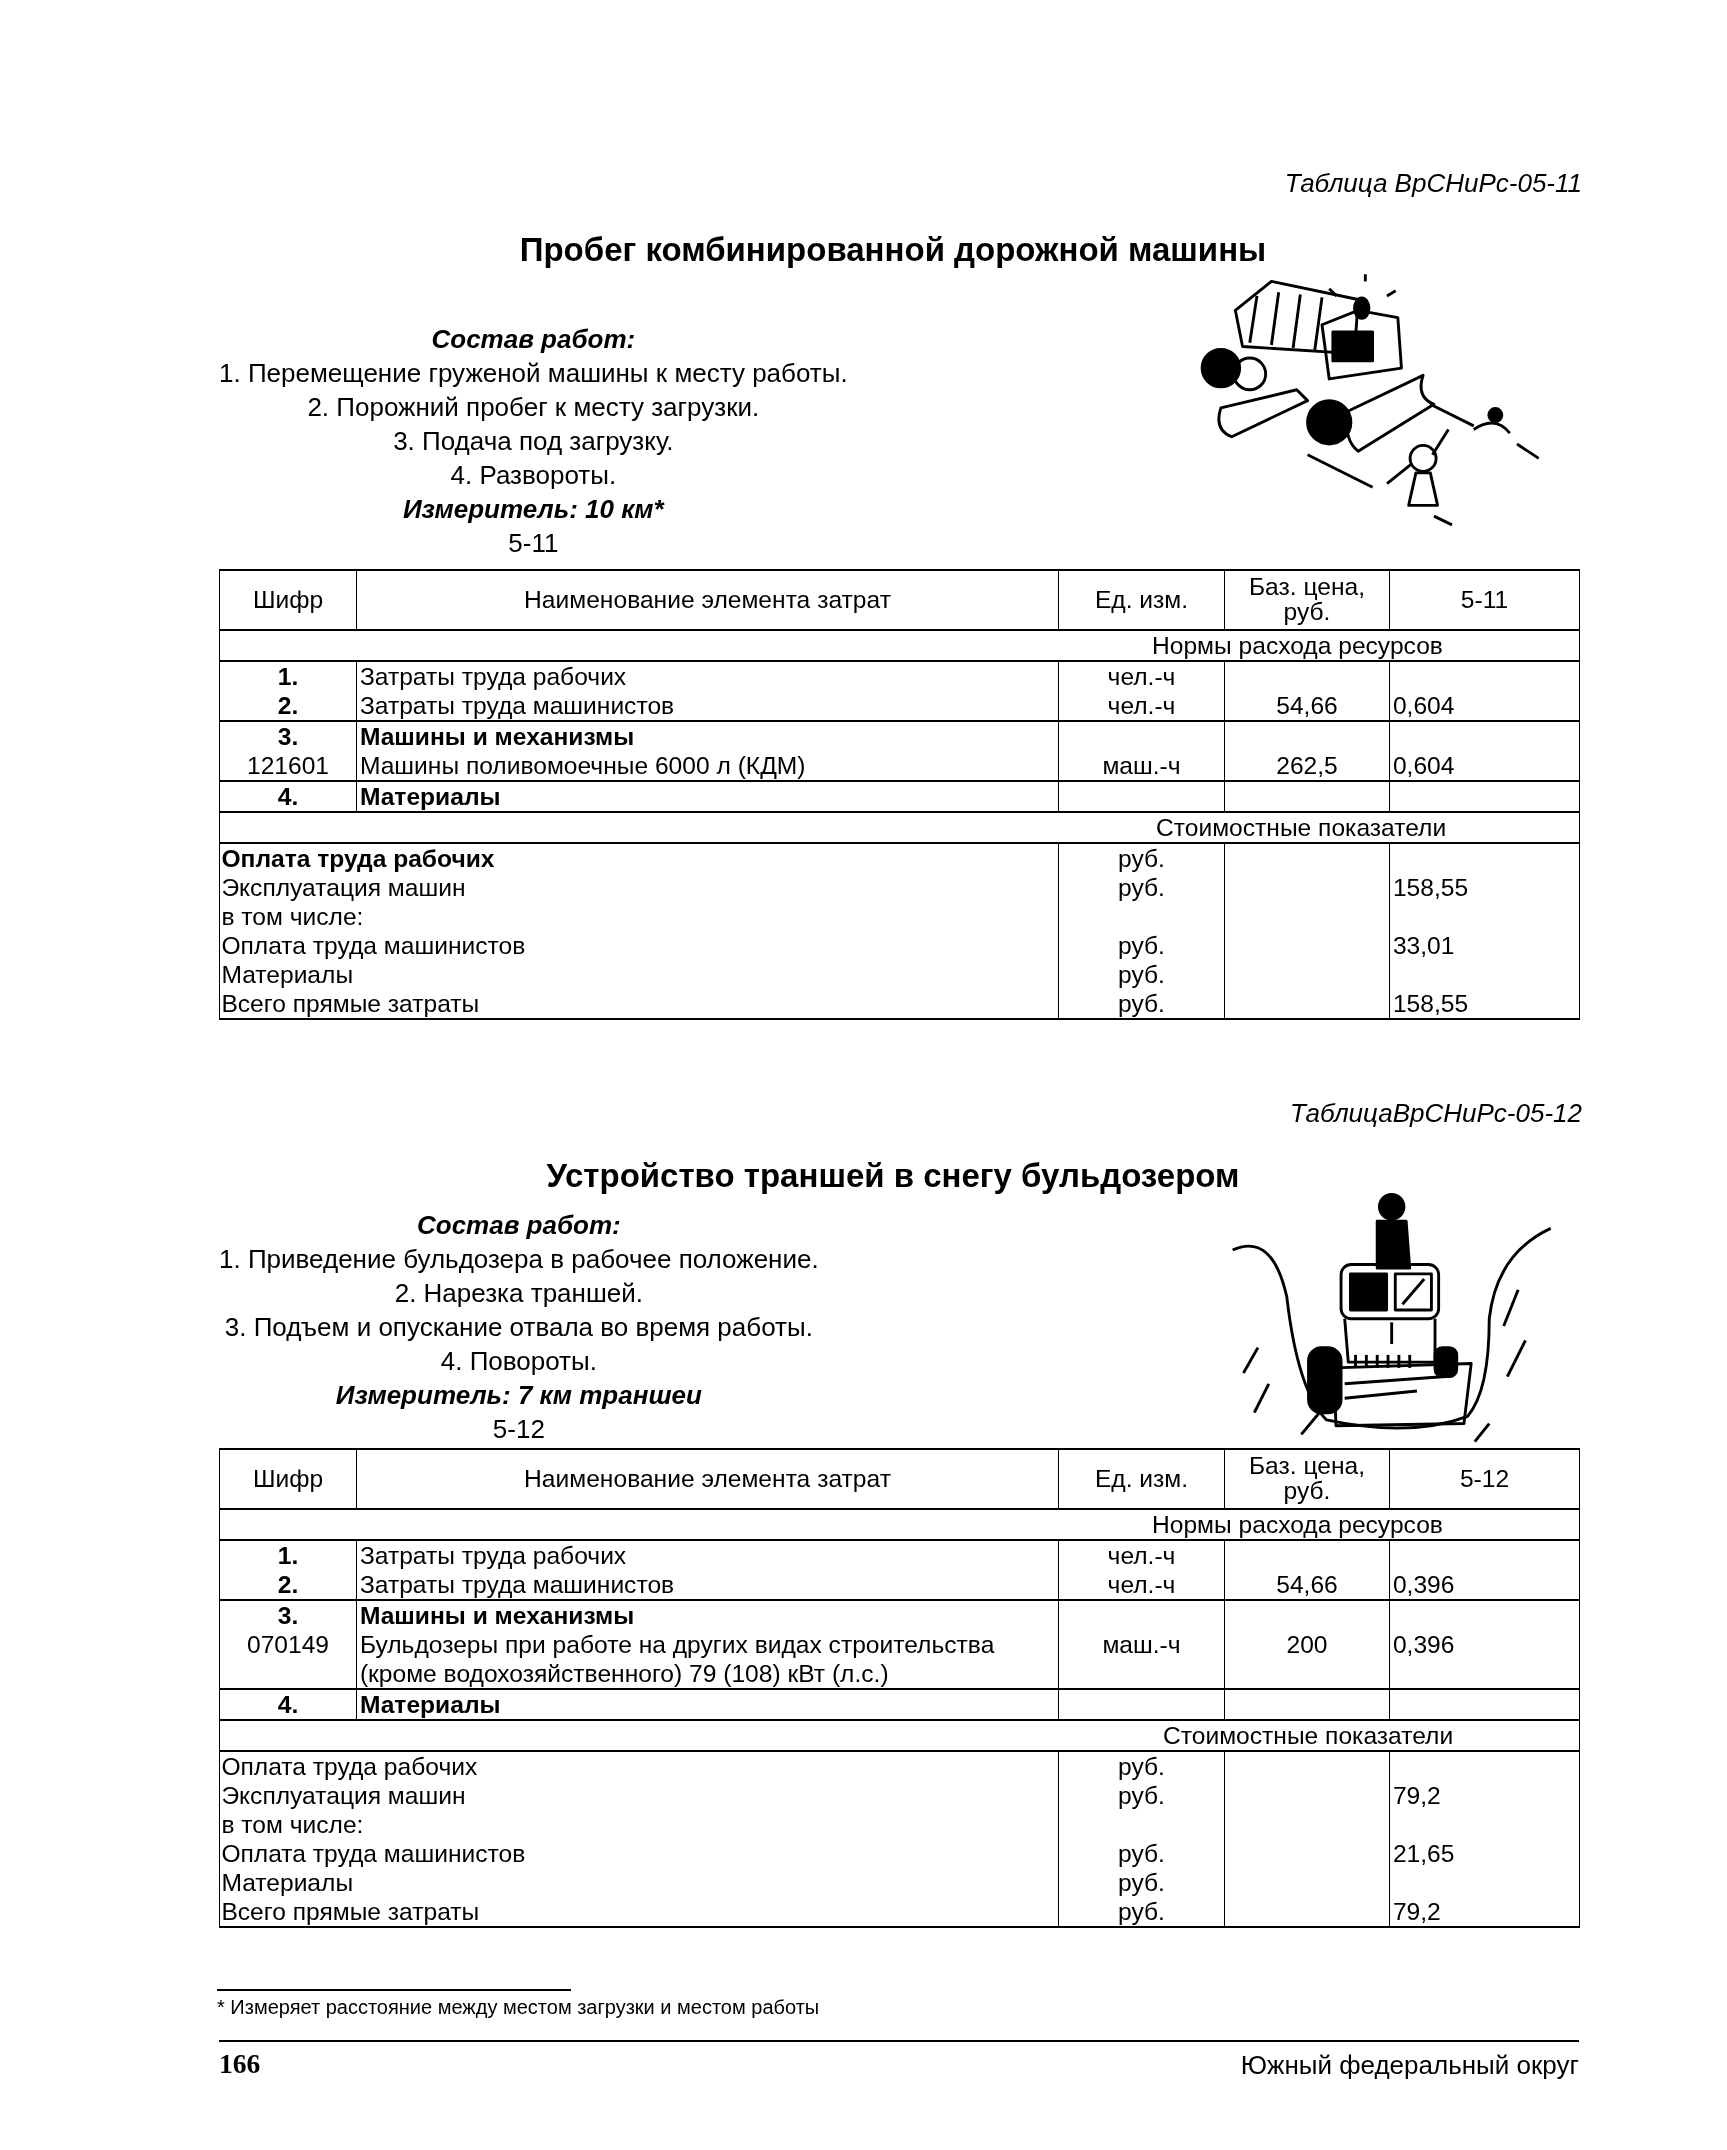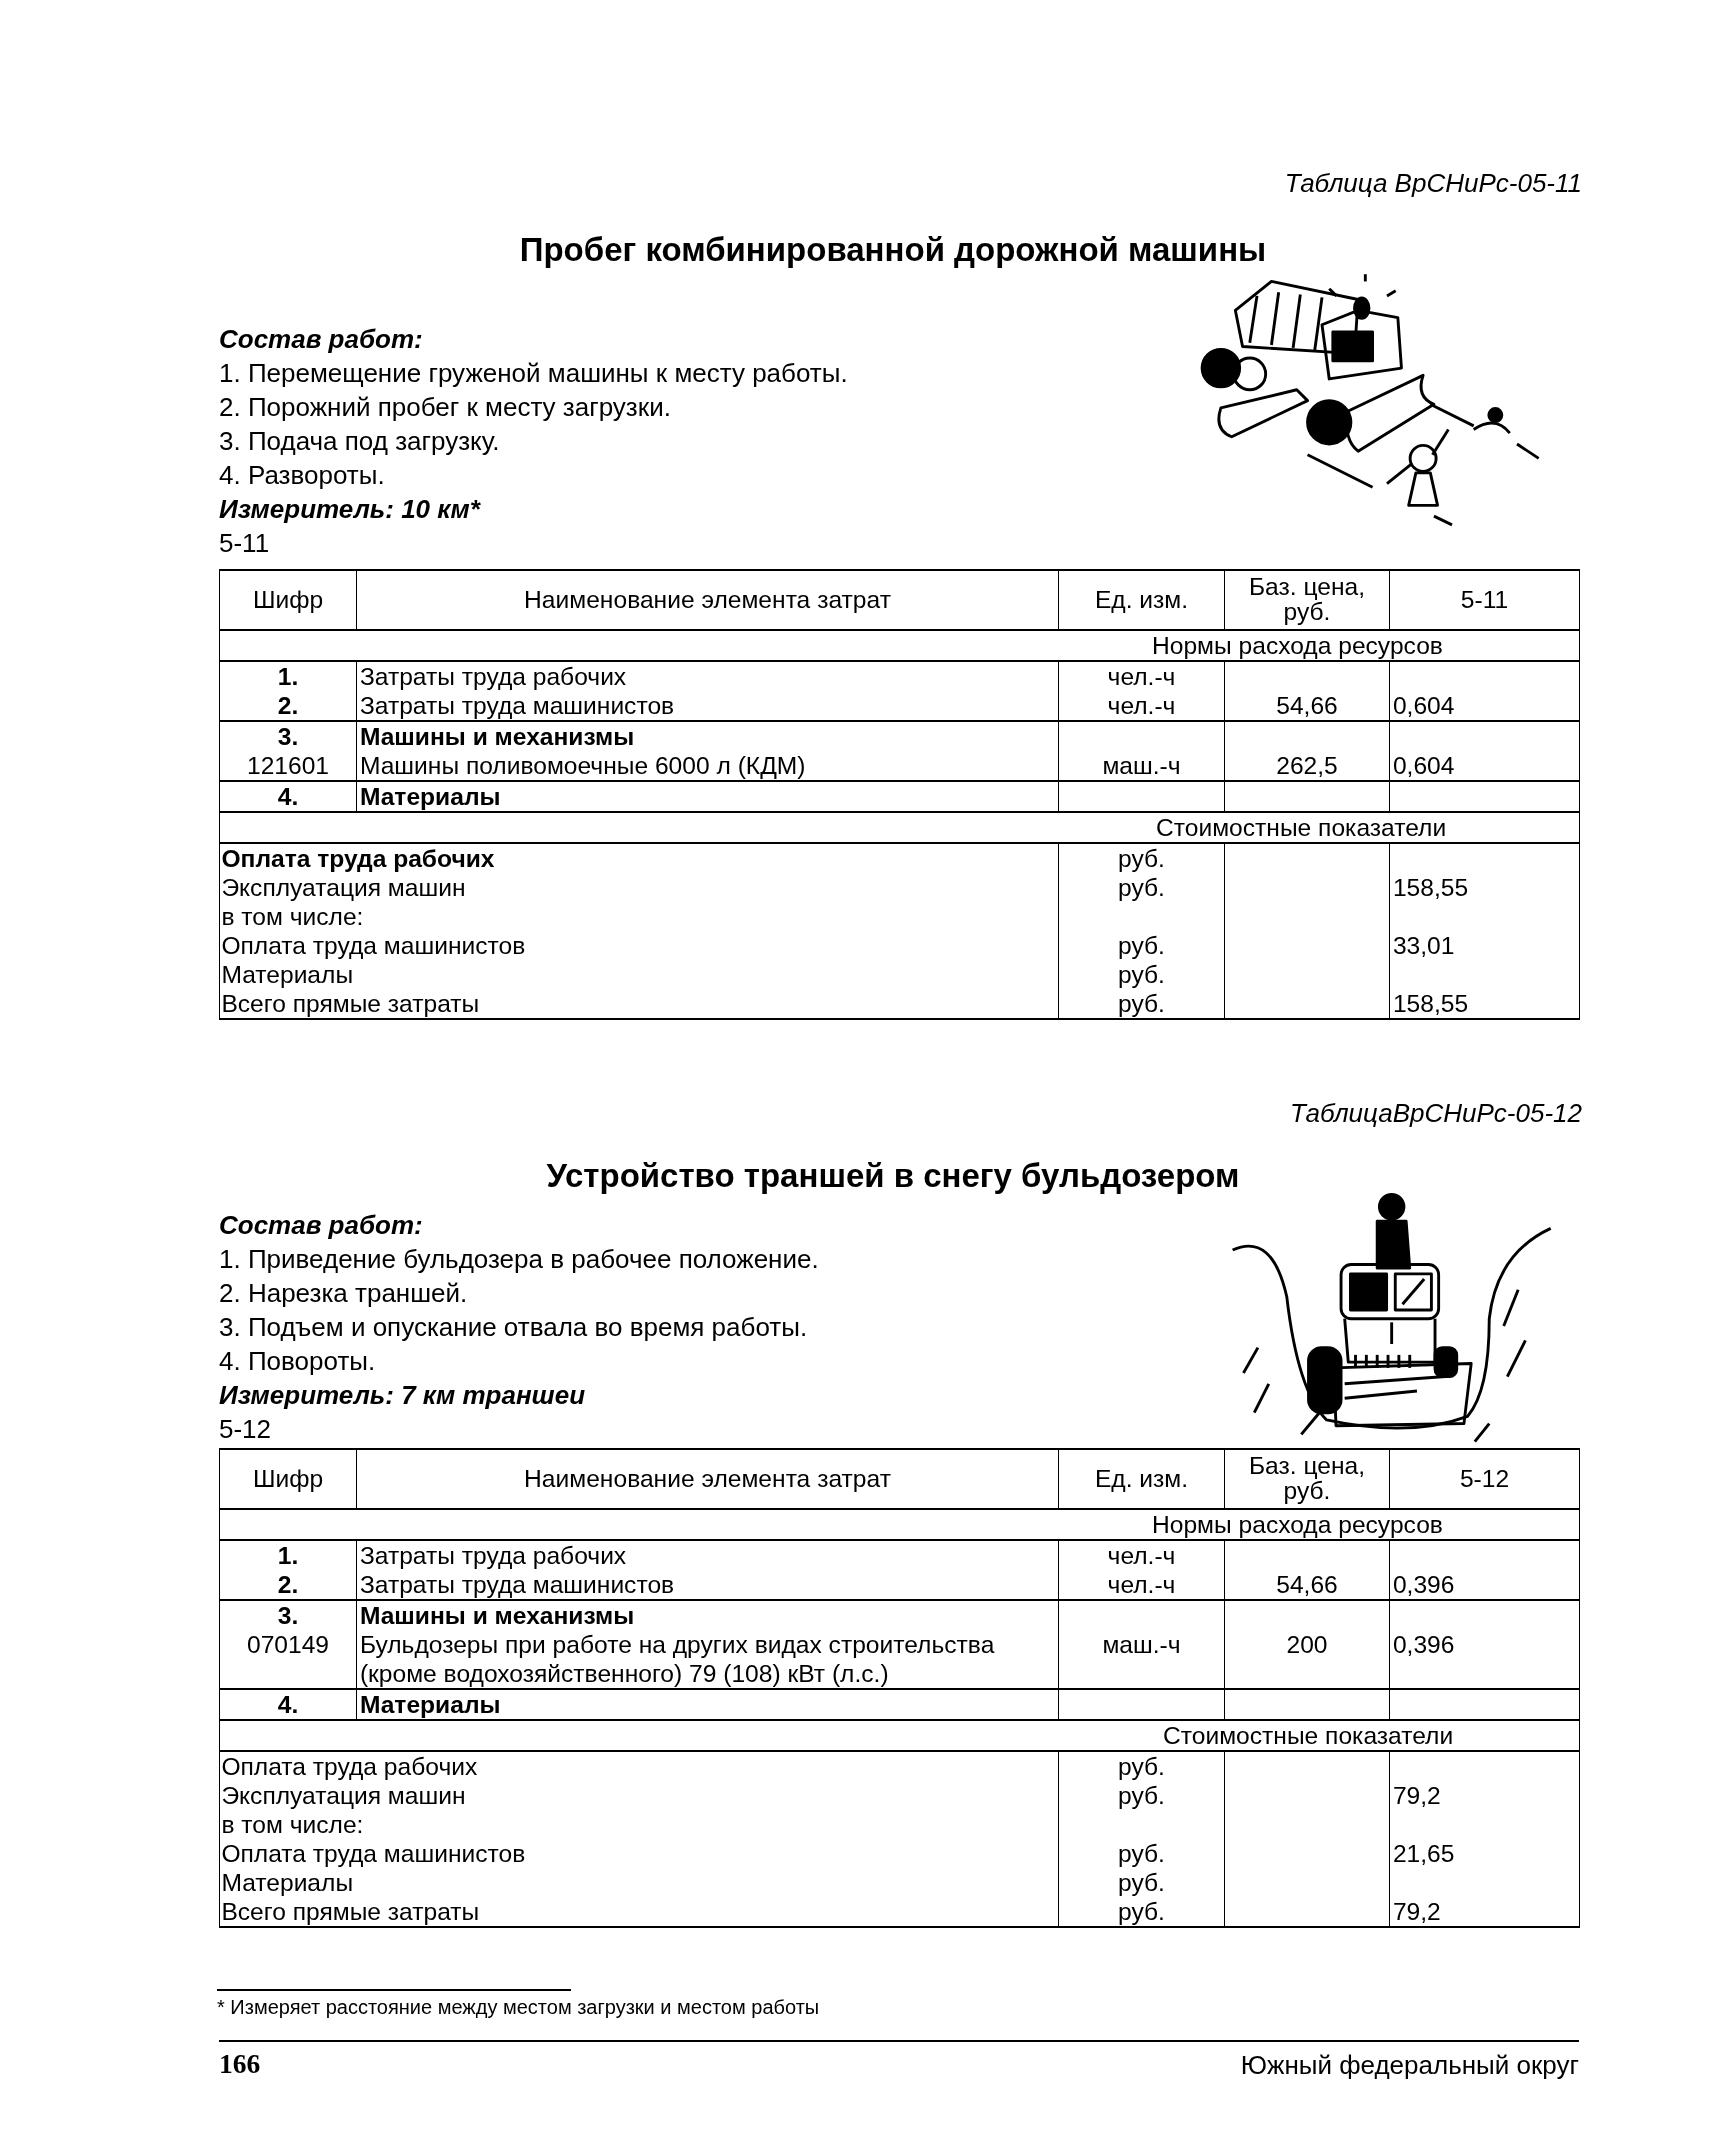--- a/index.html
+++ b/index.html
@@ -7,21 +7,21 @@
     width: 1727px; height: 2151px; position: relative; overflow: hidden;
     font-family: "Liberation Sans", sans-serif; color: #000;
   }
   .abs { position: absolute; }
   .table-caption {
     font-style: italic; font-size: 26px; right: 145px; white-space: nowrap;
   }
   .section-title {
     font-weight: bold; font-size: 33px; text-align: center; line-height: 40px;
   }
-  .work-block { left: 219px; font-size: 26px; line-height: 34px; }
+  .work-block { left: 219px; font-size: 26px; line-height: 34px; text-align: center; }
   .work-block .bi { font-weight: bold; font-style: italic; }
   .work-block div { white-space: nowrap; }
 
   table.norms {
     position: absolute; left: 219px; width: 1360px;
     border-collapse: collapse; font-size: 24.6px; table-layout: fixed;
   }
   table.norms td {
     border-left: 1.4px solid #000; border-right: 1.4px solid #000;
     padding: 0 2.9px; vertical-align: top; line-height: 29px;

